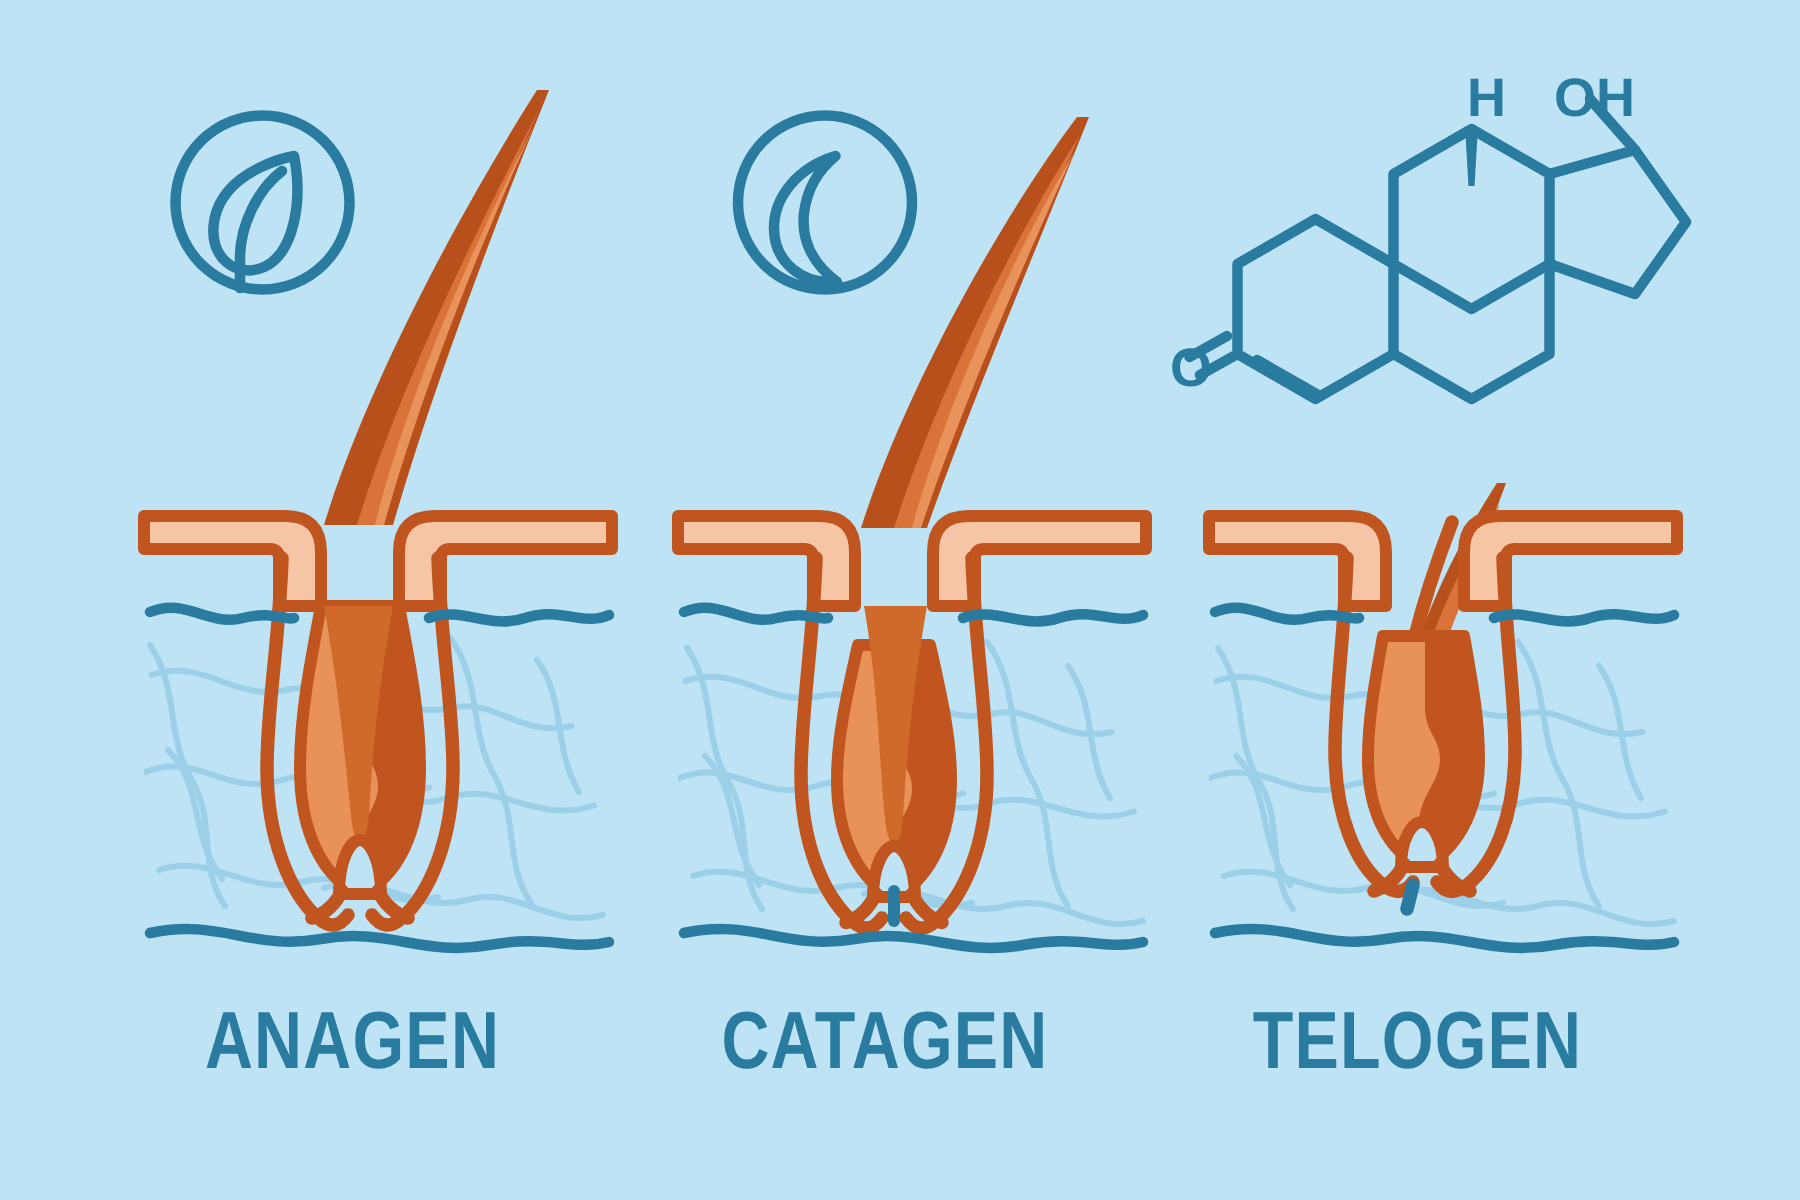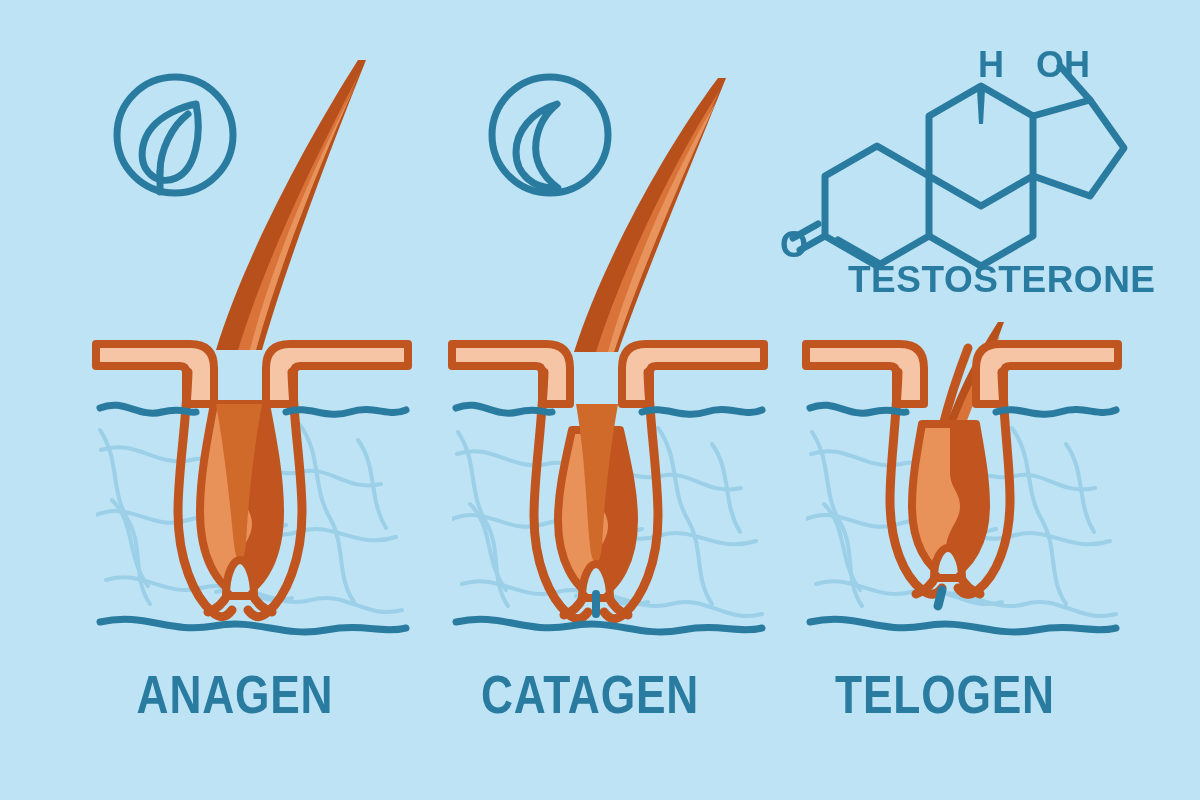--- a/index.html
+++ b/index.html
@@ -305,21 +305,20 @@
       <path d="M1090,100 L1060,66"></path>
     </g>
   </svg>
 
   <div class="stage-label" id="label-anagen">ANAGEN</div>
 
   <div class="stage-label" id="label-catagen">CATAGEN</div>
 
   <div class="stage-label" id="label-telogen">TELOGEN</div>
 
-  <div class="molecule-text" id="testosterone-caption">TESTOSTERONE</div>
 
   <div class="molecule-text" id="atom-h">H</div>
 
   <div class="molecule-text" id="atom-oh">OH</div>
 
   <div class="molecule-text" id="atom-o">O</div>
 
 </div>
 
 </body></html>

